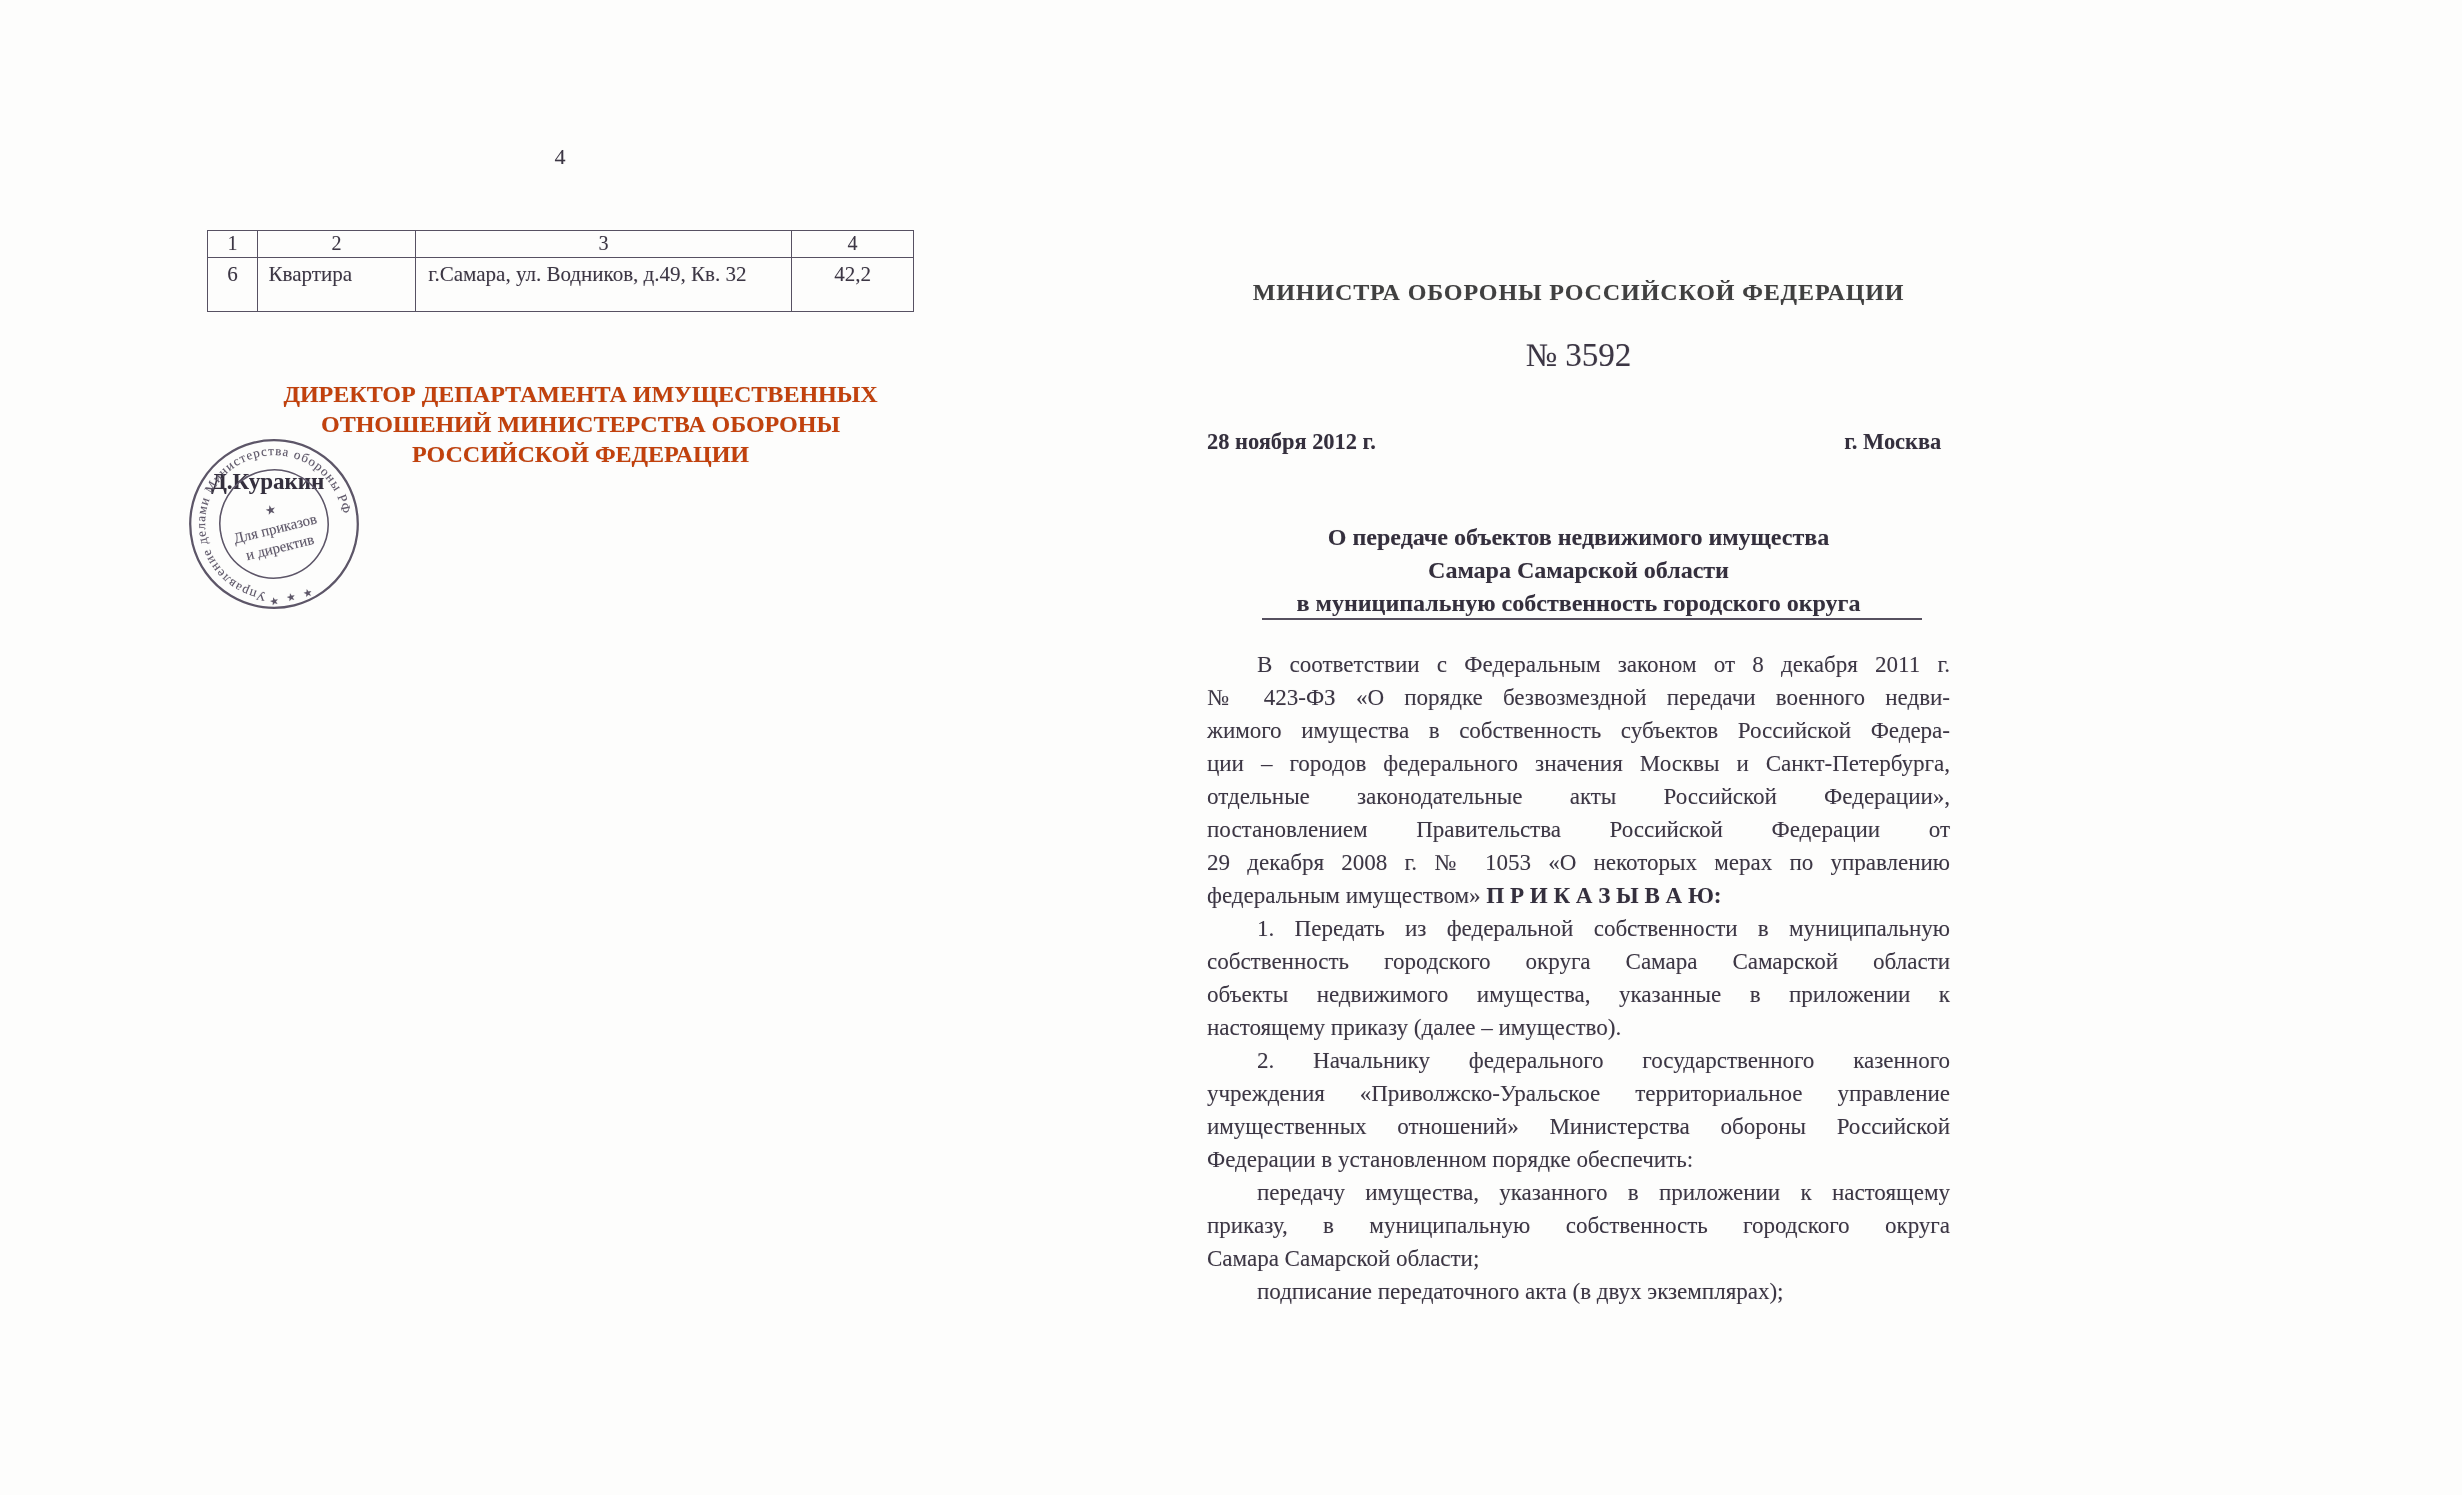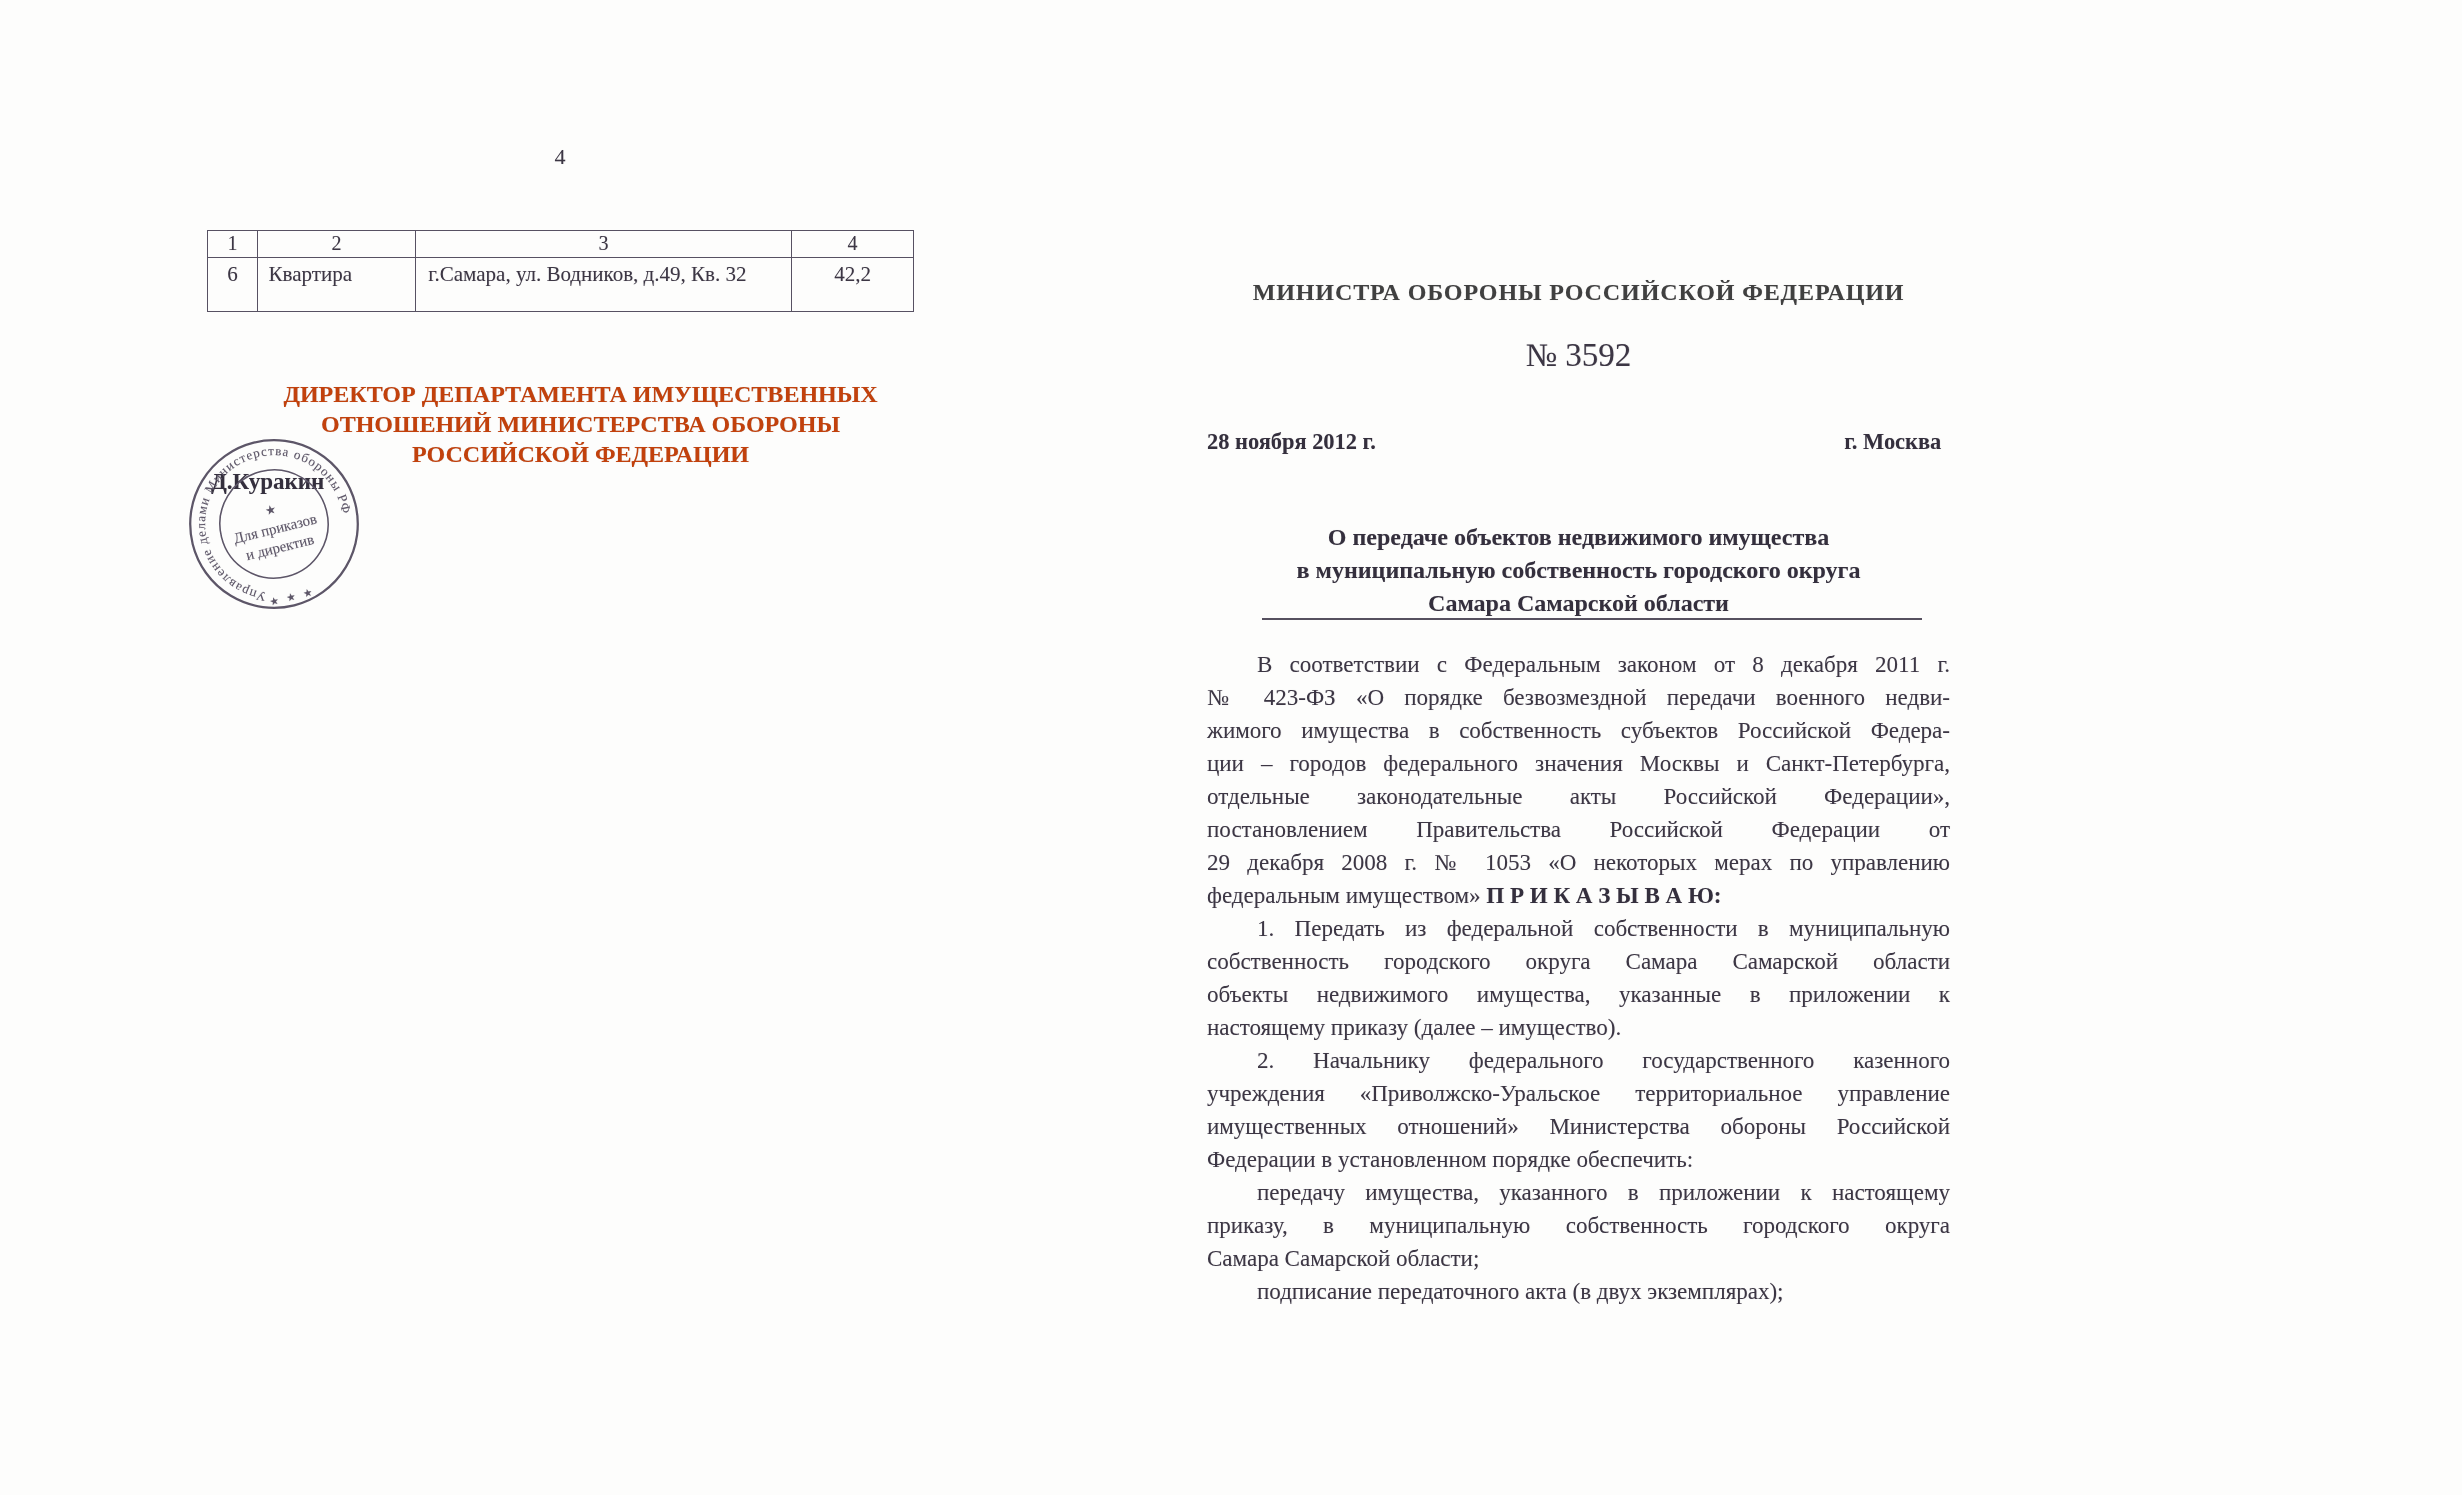--- a/index.html
+++ b/index.html
@@ -113,22 +113,22 @@
   <div class="abs issuer">МИНИСТРА ОБОРОНЫ РОССИЙСКОЙ ФЕДЕРАЦИИ</div>
   <div class="abs order-no">№ 3592</div>
 
   <div class="abs date-row">
     <span>28 ноября 2012 г.</span>
     <span>г. Москва</span>
   </div>
 
   <div class="abs doc-title">
     <div>О передаче объектов недвижимого имущества</div>
+    <div>Самара Самарской области</div>
     <div>в муниципальную собственность городского округа</div>
-    <div>Самара Самарской области</div>
   </div>
   <div class="abs title-rule"></div>
 
   <div class="abs body-text">
 
     <div class="line ind">В соответствии с Федеральным законом от 8 декабря 2011 г.</div>
     <div class="line">№ 423-ФЗ «О порядке безвозмездной передачи военного недви-</div>
     <div class="line">жимого имущества в собственность субъектов Российской Федера-</div>
     <div class="line">ции – городов федерального значения Москвы и Санкт-Петербурга,</div>
     <div class="line">отдельные законодательные акты Российской Федерации»,</div>

